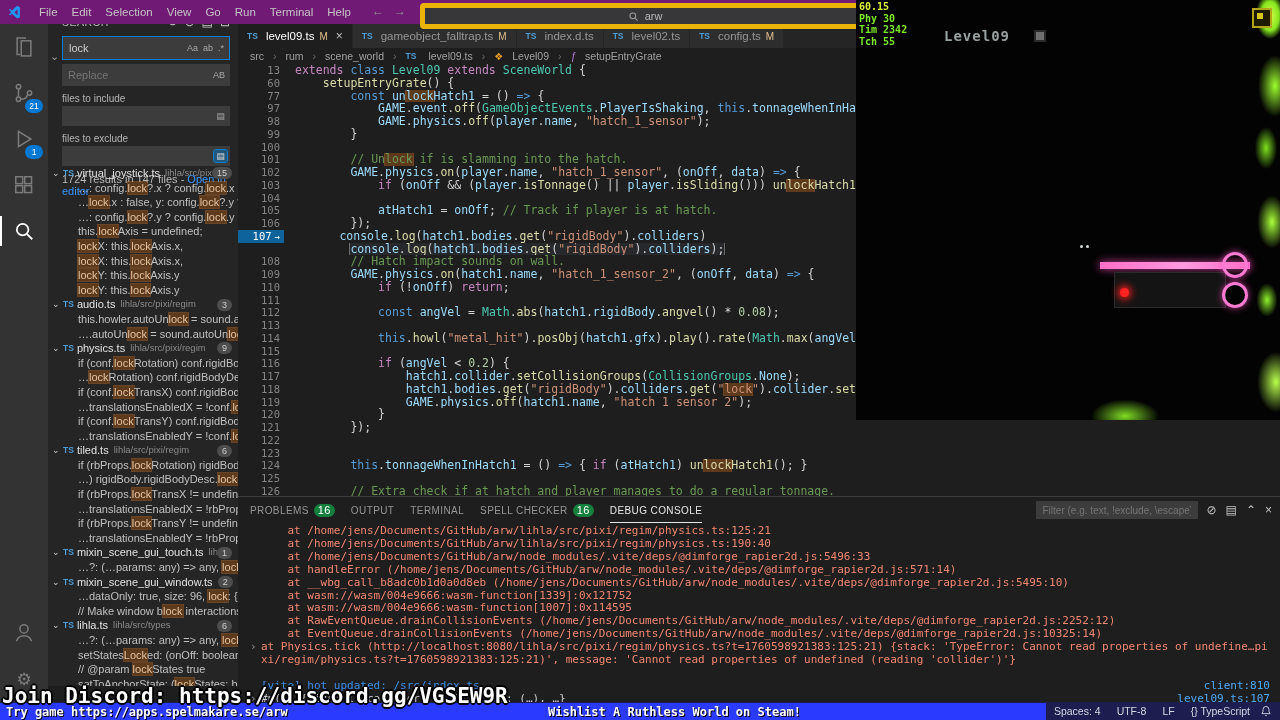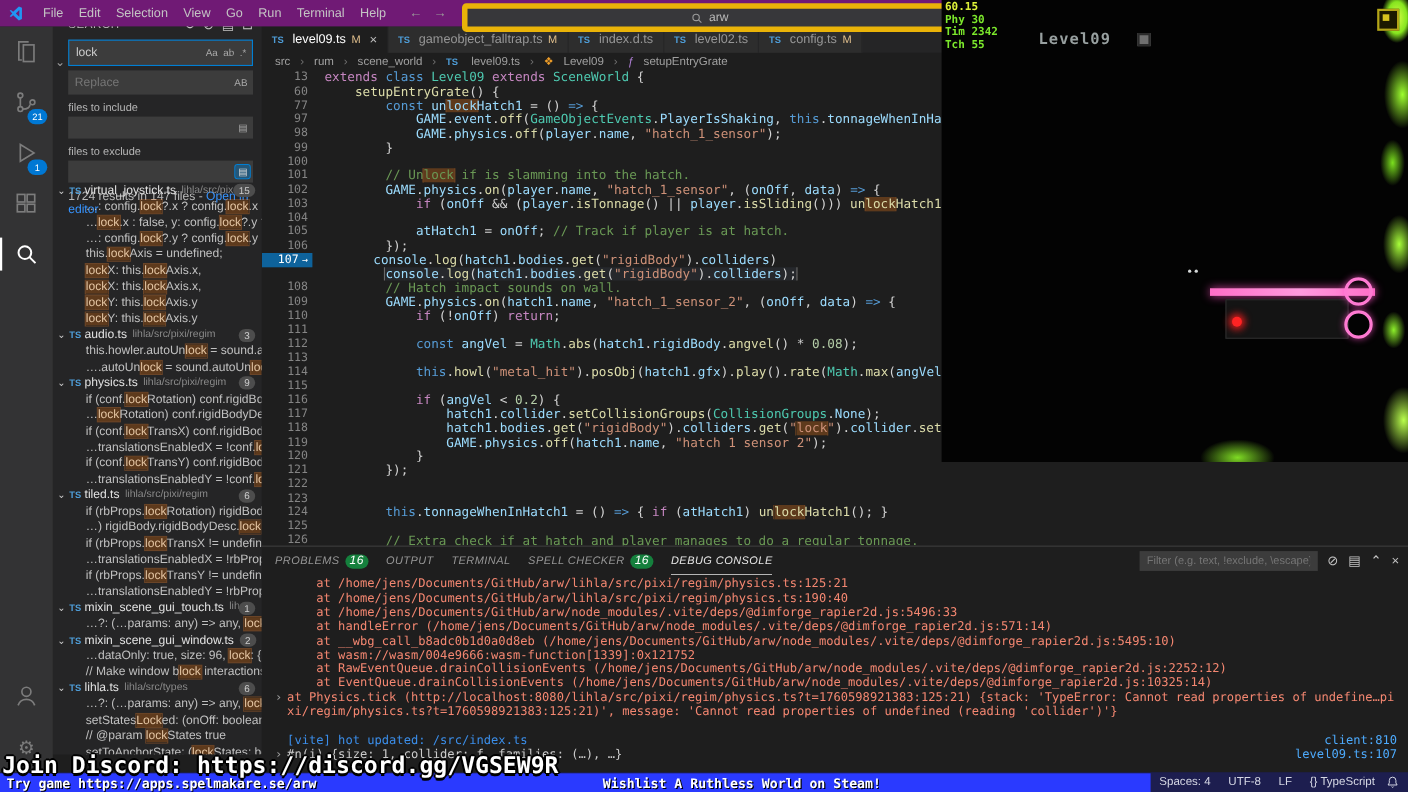--- a/index.html
+++ b/index.html
@@ -414,21 +414,21 @@
         <div class="crow"><span class="ln">121</span><div class="lc"><span class="tk-p">        </span><span class="tk-p">});</span></div></div>
         <div class="crow"><span class="ln">122</span><div class="lc"></div></div>
         <div class="crow"><span class="ln">123</span><div class="lc"><span class="tk-p">        </span></div></div>
         <div class="crow"><span class="ln">124</span><div class="lc"><span class="tk-p">        </span><span class="tk-b">this</span><span class="tk-p">.</span><span class="tk-v">tonnageWhenInHatch1</span><span class="tk-p"> = () </span><span class="tk-b">=&gt;</span><span class="tk-p"> { </span><span class="tk-k">if</span><span class="tk-p"> (</span><span class="tk-v">atHatch1</span><span class="tk-p">) </span><span class="tk-f">un</span><span class="tk-f hl">lock</span><span class="tk-f">Hatch1</span><span class="tk-p">(); }</span></div></div>
         <div class="crow"><span class="ln">125</span><div class="lc"></div></div>
         <div class="crow"><span class="ln">126</span><div class="lc"><span class="tk-p">        </span><span class="tk-c">// Extra check if at hatch and player manages to do a regular tonnage.</span></div></div>
       </div>
 
     <section id="panel">
       <div id="panel-head">
-        <span id="ptabs-holder" style="display:flex;gap:16px;height:100%;font-style:italic;">
+        <span id="ptabs-holder" style="display:flex;gap:16px;height:100%;">
             <span class="ptab">
               <span>PROBLEMS</span>
               <span class="pbadge">16</span>
             </span>
             <span class="ptab">
               <span>OUTPUT</span>
             </span>
             <span class="ptab">
               <span>TERMINAL</span>
             </span>
@@ -470,20 +470,24 @@
           <div class="cline err">
             <span class="ctwist"></span>
             <span class="ctext">    at __wbg_call_b8adc0b1d0a0d8eb (/home/jens/Documents/GitHub/arw/node_modules/.vite/deps/@dimforge_rapier2d.js:5495:10)</span>
           </div>
           <div class="cline err">
             <span class="ctwist"></span>
             <span class="ctext">    at wasm://wasm/004e9666:wasm-function[1339]:0x121752</span>
           </div>
           <div class="cline err">
             <span class="ctwist"></span>
+            <span class="ctext">    at wasm://wasm/004e9666:wasm-function[1007]:0x114595</span>
+          </div>
+          <div class="cline err">
+            <span class="ctwist"></span>
             <span class="ctext">    at RawEventQueue.drainCollisionEvents (/home/jens/Documents/GitHub/arw/node_modules/.vite/deps/@dimforge_rapier2d.js:2252:12)</span>
           </div>
           <div class="cline err">
             <span class="ctwist"></span>
             <span class="ctext">    at EventQueue.drainCollisionEvents (/home/jens/Documents/GitHub/arw/node_modules/.vite/deps/@dimforge_rapier2d.js:10325:14)</span>
           </div>
           <div class="cline err">
             <span class="ctwist">›</span>
             <span class="ctext">at Physics.tick (http://localhost:8080/lihla/src/pixi/regim/physics.ts?t=1760598921383:125:21) {stack: 'TypeError: Cannot read properties of undefine…pixi/regim/physics.ts?t=1760598921383:125:21)', message: 'Cannot read properties of undefined (reading 'collider')'}</span>
           </div>

